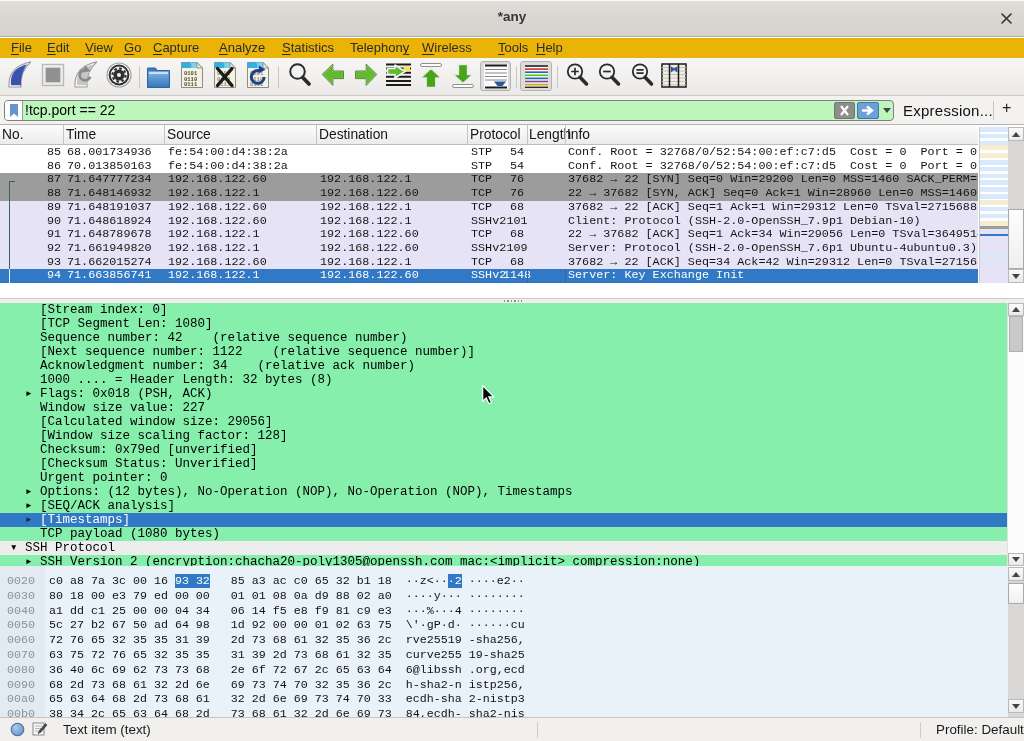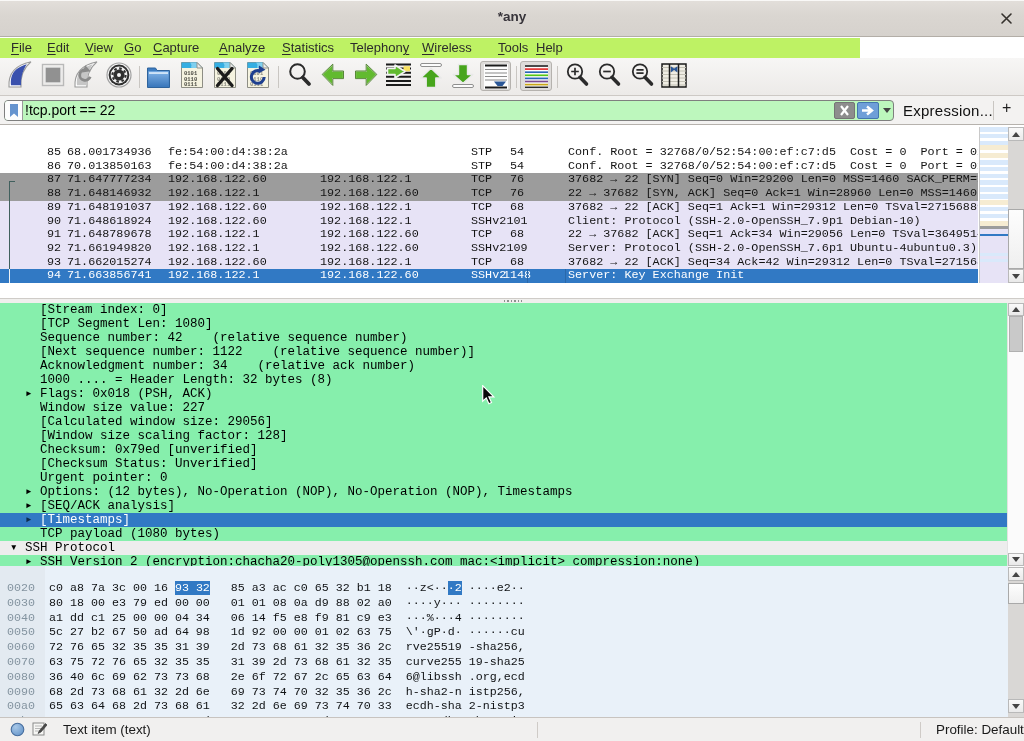--- a/index.html
+++ b/index.html
@@ -7,21 +7,21 @@
 body { font-family:"Liberation Sans",sans-serif; background:#ffffff; position:relative; }
 .abs { position:absolute; }
 
 
 #titlebar { left:0; top:0; width:1024px; height:37px;
   background:linear-gradient(#e2deda,#dad6d1 40%,#d6d2cd);
   border-top:1px solid #f9f8f7; border-bottom:1px solid #b3aea7; }
 #title { left:0; top:9px; width:1024px; text-align:center; font-size:13.5px; font-weight:bold; color:#37343a; }
 
 
-#menubar { left:0; top:38px; width:860px; height:20px; background:#bef264; font-size:13px; color:#2c2c2c; }
+#menubar { left:0; top:38px; width:1024px; height:20px; background:#eab308; font-size:13px; color:#2c2c2c; }
 #menubar span { position:absolute; top:2px; }
 #menubar u { text-decoration:underline; text-underline-offset:2px; }
 
 
 #toolbar { left:0; top:58px; width:1024px; height:38px;
   background:linear-gradient(#f7f6f5,#eceae8); border-bottom:1px solid #cdc9c5; }
 .tsep { position:absolute; top:8px; width:1px; height:22px; background:#c9c6c2; }
 .ticon { position:absolute; top:7px; }
 .tframe { position:absolute; top:4px; width:30px; height:30px; background:#dedcda; border:1px solid #b5b2ae; border-radius:3px; }
 
@@ -65,21 +65,21 @@
 .sbthumb { position:absolute; background:linear-gradient(#fdfdfd,#efefef); border:1px solid #a9a9a9; }
 .arrow { position:absolute; width:0; height:0; }
 
 
 #details { left:0; top:303px; width:1008px; height:263px; background:#86efac; overflow:hidden;
   font-family:"Liberation Mono",monospace; font-size:12.5px; line-height:14.03px; white-space:pre; color:#000; }
 #details .ln { height:14.03px; }
 #dvsb { left:1007px; top:303px; width:17px; height:264px; background:#fbfbfb; border-left:1px solid #e3e3e3; }
 
 
-#hexpane { left:0; top:566px; width:1008px; height:151px; padding-top:15px; background:linear-gradient(90deg,#e3eaf1 45px,#e9f1f9 45px); overflow:hidden;
+#hexpane { left:0; top:566px; width:1008px; height:151px; padding-top:8px; background:linear-gradient(90deg,#e3eaf1 45px,#e9f1f9 45px); overflow:hidden;
   font-family:"Liberation Mono",monospace; font-size:11.67px; line-height:14.8px; white-space:pre; color:#101214; }
 #hexpane .off { color:#8494a0; }
 #hvsb { left:1008px; top:567px; width:16px; height:150px; background:#d9d7d5; }
 .hexsel { background:#3179c4; color:#fff; }
 
 
 #statusbar { left:0; top:717px; width:1024px; height:24px; background:#f1f0ef; border-top:1px solid #c8c4c0; font-size:13.4px; color:#1a1a1a; }
 </style>
 </head>
 <body>
@@ -288,20 +288,35 @@
         </svg>
     </div>
     <div id="fcaret"></div>
   </div>
   <div id="fexpr">Expression...</div>
   <div id="fsep2"></div>
   <div id="fplus">+</div>
 </div>
 
 <div id="plist" class="abs">
+  <div id="phead">
+    <span style="left:2px">No.</span>
+    <span style="left:66px">Time</span>
+    <span style="left:167px">Source</span>
+    <span style="left:319px">Destination</span>
+    <span style="left:470px">Protocol</span>
+    <span style="left:529px">Length</span>
+    <span style="left:567px">Info</span>
+    <div class="hsep" style="left:63px"></div>
+    <div class="hsep" style="left:164px"></div>
+    <div class="hsep" style="left:316px"></div>
+    <div class="hsep" style="left:467px"></div>
+    <div class="hsep" style="left:527px"></div>
+    <div class="hsep" style="left:565px"></div>
+  </div>
   <div class="prow " style="top:21px"><span class="c-no">85</span><span class="c-time">68.001734936</span><span class="c-src">fe:54:00:d4:38:2a</span><span class="c-dst"></span><span class="c-proto">STP</span><span class="c-len">54</span><span class="c-info">Conf. Root = 32768/0/52:54:00:ef:c7:d5  Cost = 0  Port = 0x8001</span></div>
     <div class="prow " style="top:34.7px"><span class="c-no">86</span><span class="c-time">70.013850163</span><span class="c-src">fe:54:00:d4:38:2a</span><span class="c-dst"></span><span class="c-proto">STP</span><span class="c-len">54</span><span class="c-info">Conf. Root = 32768/0/52:54:00:ef:c7:d5  Cost = 0  Port = 0x8001</span></div>
     <div class="prow bg-gray" style="top:48.4px"><span class="c-no">87</span><span class="c-time">71.647777234</span><span class="c-src">192.168.122.60</span><span class="c-dst">192.168.122.1</span><span class="c-proto">TCP</span><span class="c-len">76</span><span class="c-info">37682 → 22 [SYN] Seq=0 Win=29200 Len=0 MSS=1460 SACK_PERM=1 TSv</span></div>
     <div class="prow bg-gray" style="top:62.099999999999994px"><span class="c-no">88</span><span class="c-time">71.648146932</span><span class="c-src">192.168.122.1</span><span class="c-dst">192.168.122.60</span><span class="c-proto">TCP</span><span class="c-len">76</span><span class="c-info">22 → 37682 [SYN, ACK] Seq=0 Ack=1 Win=28960 Len=0 MSS=1460 SAC</span></div>
     <div class="prow bg-lav" style="top:75.8px"><span class="c-no">89</span><span class="c-time">71.648191037</span><span class="c-src">192.168.122.60</span><span class="c-dst">192.168.122.1</span><span class="c-proto">TCP</span><span class="c-len">68</span><span class="c-info">37682 → 22 [ACK] Seq=1 Ack=1 Win=29312 Len=0 TSval=2715688981 </span></div>
     <div class="prow bg-lav" style="top:89.5px"><span class="c-no">90</span><span class="c-time">71.648618924</span><span class="c-src">192.168.122.60</span><span class="c-dst">192.168.122.1</span><span class="c-proto">SSHv2</span><span class="c-len">101</span><span class="c-info">Client: Protocol (SSH-2.0-OpenSSH_7.9p1 Debian-10)</span></div>
     <div class="prow bg-lav" style="top:103.19999999999999px"><span class="c-no">91</span><span class="c-time">71.648789678</span><span class="c-src">192.168.122.1</span><span class="c-dst">192.168.122.60</span><span class="c-proto">TCP</span><span class="c-len">68</span><span class="c-info">22 → 37682 [ACK] Seq=1 Ack=34 Win=29056 Len=0 TSval=364951463 T</span></div>
     <div class="prow bg-lav" style="top:116.89999999999999px"><span class="c-no">92</span><span class="c-time">71.661949820</span><span class="c-src">192.168.122.1</span><span class="c-dst">192.168.122.60</span><span class="c-proto">SSHv2</span><span class="c-len">109</span><span class="c-info">Server: Protocol (SSH-2.0-OpenSSH_7.6p1 Ubuntu-4ubuntu0.3)</span></div>
     <div class="prow bg-lav" style="top:130.6px"><span class="c-no">93</span><span class="c-time">71.662015274</span><span class="c-src">192.168.122.60</span><span class="c-dst">192.168.122.1</span><span class="c-proto">TCP</span><span class="c-len">68</span><span class="c-info">37682 → 22 [ACK] Seq=34 Ack=42 Win=29312 Len=0 TSval=2715688995</span></div>
     <div class="prow bg-sel" style="top:144.3px"><span class="c-no">94</span><span class="c-time">71.663856741</span><span class="c-src">192.168.122.1</span><span class="c-dst">192.168.122.60</span><span class="c-proto">SSHv2</span><span class="c-len">1148</span><span style="position:absolute;left:527px;top:0;width:1px;height:14px;background:#2a68aa"></span><span style="position:absolute;left:565px;top:0;width:1px;height:14px;background:#2a68aa"></span><span class="c-info">Server: Key Exchange Init</span></div>

